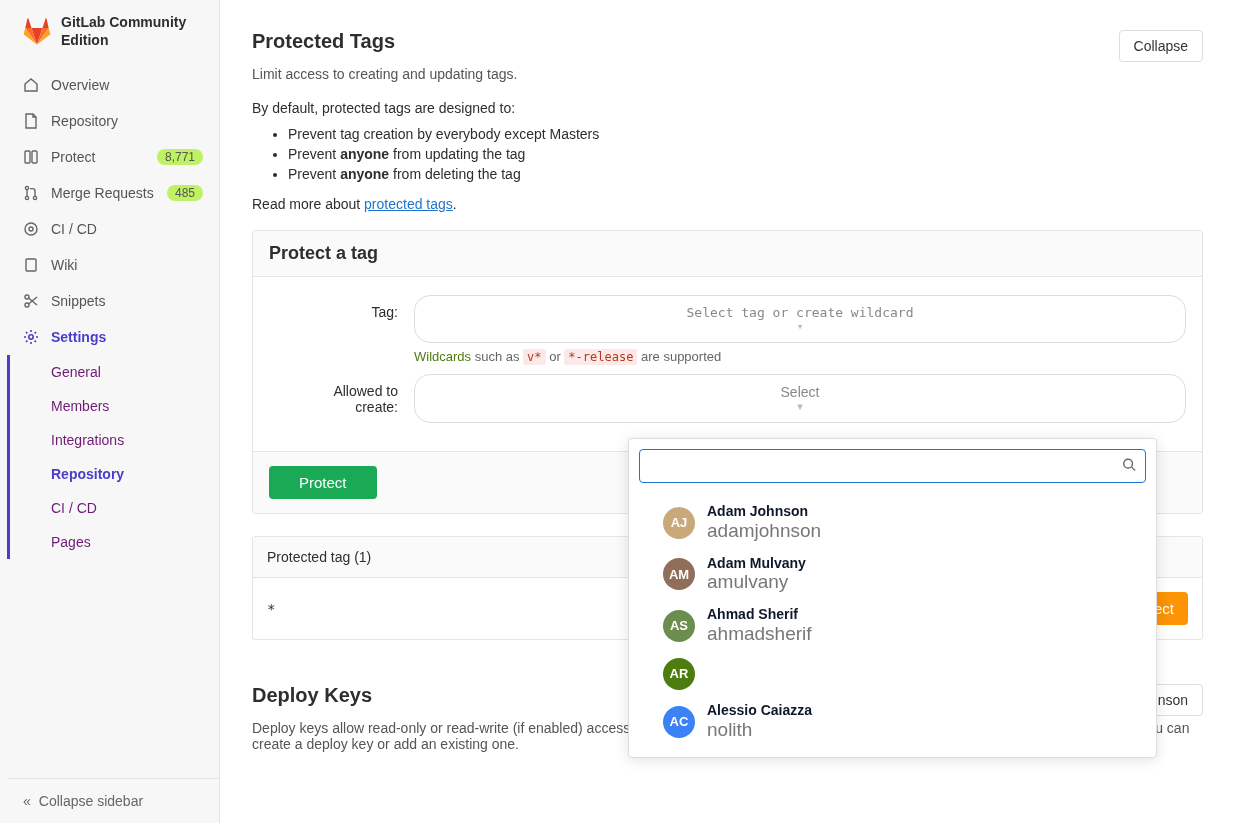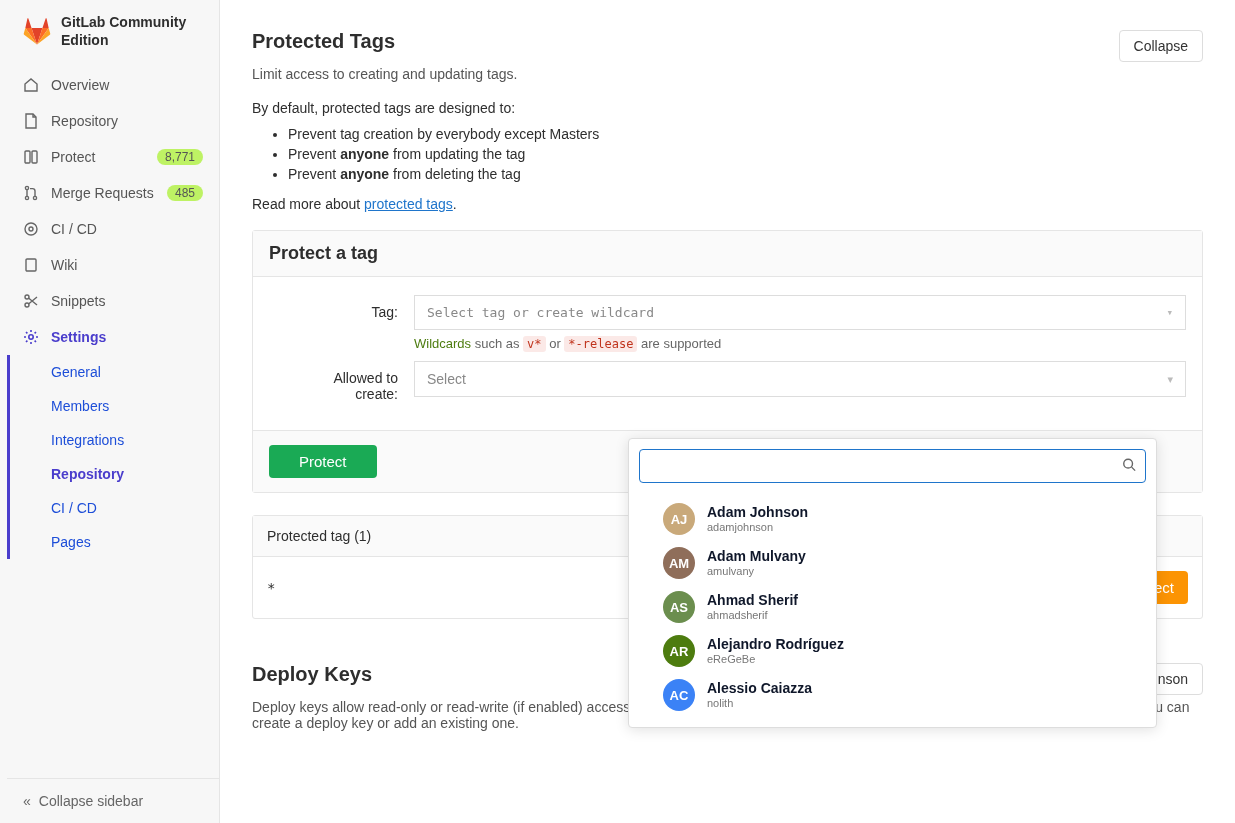--- a/index.html
+++ b/index.html
@@ -13,21 +13,21 @@
 .brand-title { font-weight: 600; font-size: 14px; line-height: 1.25; color: #2e2e2e; }
 .nav { list-style: none; padding-top: 4px; flex: 1; overflow-y: auto; }
 .nav-item { display: flex; align-items: center; padding: 10px 16px; gap: 12px; cursor: pointer; color: #555; font-size: 14px; }
 .nav-icon { width: 16px; height: 16px; flex-shrink: 0; display: inline-flex; align-items: center; justify-content: center; color: #666; }
 .nav-label { flex: 1; }
 .nav-badge { background: #bef264; color: #555; font-size: 12px; font-weight: 500; padding: 1px 8px; border-radius: 10px; }
 .nav-item.settings { color: #4a3dcc; font-weight: 700; }
 .nav-item.settings .nav-icon { color: #4a3dcc; }
 .subnav { list-style: none; position: relative; }
 .subnav::before { content: ""; position: absolute; left: 0; top: 0; bottom: 0; width: 3px; background: #4a3dcc; }
-.subnav-item { padding: 9px 16px 9px 44px; cursor: pointer; color: #1d4ed8; font-size: 14px; }
+.subnav-item { padding: 9px 16px 9px 44px; cursor: pointer; color: #701a75; font-size: 14px; }
 .subnav-item.active { color: #4a3dcc; font-weight: 700; }
 .sidebar-footer { padding: 14px 16px; color: #666; font-size: 14px; display: flex; align-items: center; gap: 8px; cursor: pointer; border-top: 1px solid #e5e5e5; }
 
 
 .content { flex: 1; padding: 30px 32px; overflow-y: auto; position: relative; }
 .section-head { display: flex; align-items: flex-start; margin-bottom: 4px; }
 .section-head h2 { font-size: 20px; font-weight: 700; color: #2e2e2e; }
 .section-head .spacer { flex: 1; }
 .btn-outline { background: #fff; border: 1px solid #ddd; border-radius: 4px; padding: 7px 14px; font-size: 14px; cursor: pointer; color: #333; }
 .subtle { color: #555; font-size: 14px; margin-bottom: 18px; }
@@ -36,21 +36,21 @@
 .bullets li { margin-bottom: 4px; }
 .readmore { font-size: 14px; margin-bottom: 18px; }
 .readmore a { color: #1f75cb; text-decoration: underline; }
 
 .panel { border: 1px solid #e5e5e5; border-radius: 3px; background: #fff; margin-bottom: 22px; }
 .panel-head { background: #fafafa; border-bottom: 1px solid #e5e5e5; padding: 12px 16px; font-weight: 600; font-size: 18px; }
 .panel-body { padding: 18px 16px; }
 .form-row { display: flex; align-items: flex-start; margin-bottom: 10px; }
 .form-label { width: 145px; text-align: right; padding-right: 16px; padding-top: 9px; font-size: 14px; color: #2e2e2e; }
 .form-field { flex: 1; }
-.select-box { border: 1px solid #ddd; border-radius: 0; padding: 9px 12px; font-size: 14px; color: #888; background: #fff; cursor: pointer; display: flex; align-items: center; }
+.select-box { border: 1px solid #ddd; border-radius: 16px; padding: 9px 12px; font-size: 14px; color: #888; background: #fff; cursor: pointer; display: flex; align-items: center; flex-direction: column; }
 .select-box.mono { font-family: "SFMono-Regular", Consolas, Menlo, monospace; font-size: 13px; }
 .select-box .sel-text { flex: 1; }
 .select-box .caret { color: #bbb; font-size: 11px; }
 .hint { font-size: 13px; margin-top: 6px; color: #666; }
 .hint a { color: #4d7c0f; text-decoration: none; }
 .code { font-family: "SFMono-Regular", Consolas, Menlo, monospace; background: #fbe9e7; color: #c0341d; padding: 1px 4px; border-radius: 3px; font-size: 12px; }
 .panel-footer { background: #fafafa; border-top: 1px solid #e5e5e5; padding: 14px 16px; }
 .btn-primary { background: #1aaa55; color: #fff; border: none; border-radius: 4px; padding: 8px 30px; font-size: 15px; cursor: pointer; font-weight: 500; }
 
 .table-panel { border: 1px solid #e5e5e5; border-radius: 3px; }
@@ -62,21 +62,21 @@
 
 .dropdown { position: absolute; left: 408px; top: 438px; width: 529px; background: #fff; border: 1px solid #ddd; border-radius: 4px; box-shadow: 0 2px 14px rgba(0,0,0,0.12); z-index: 10; }
 .dd-search-wrap { padding: 10px; }
 .dd-search { position: relative; }
 .dd-search input { width: 100%; border: 1px solid #1f75cb; border-radius: 4px; padding: 8px 32px 8px 10px; font-size: 14px; outline: none; }
 .dd-search .search-icon { position: absolute; right: 10px; top: 50%; transform: translateY(-50%); color: #666; }
 .dd-list { list-style: none; padding: 4px 0 10px; }
 .dd-item { display: flex; align-items: center; gap: 12px; padding: 6px 12px 6px 34px; cursor: pointer; }
 .avatar { width: 32px; height: 32px; border-radius: 50%; flex-shrink: 0; display: flex; align-items: center; justify-content: center; font-size: 13px; font-weight: 600; color: #fff; }
 .dd-name { font-weight: 600; font-size: 14px; color: #0f172a; line-height: 1.2; }
-.dd-user { font-size: 11px; color: #777; line-height: 1.2; }
+.dd-user { font-size: 19px; color: #777; line-height: 1.2; }
 
 .deploy-section { margin-top: 44px; }
 </style>
 </head>
 <body>
 
 <div class="app">
   <aside class="sidebar">
     <div class="sidebar-header">
       <span class="logo">
@@ -279,24 +279,20 @@
           </li>
           <li class="dd-item">
             <span class="avatar" style="background: rgb(107, 142, 78);">AS</span>
             <div>
               <div class="dd-name">Ahmad Sherif</div>
               <div class="dd-user">ahmadsherif</div>
             </div>
           </li>
           <li class="dd-item">
             <span class="avatar" style="background: #4d7c0f;">AR</span>
-            <div>
-              <div class="dd-name">Alejandro Rodríguez</div>
-              <div class="dd-user">eReGeBe</div>
-            </div>
           </li>
           <li class="dd-item">
             <span class="avatar" style="background: #3b82f6;">AC</span>
             <div>
               <div class="dd-name">Alessio Caiazza</div>
               <div class="dd-user">nolith</div>
             </div>
           </li>
         </ul>
     </div>

